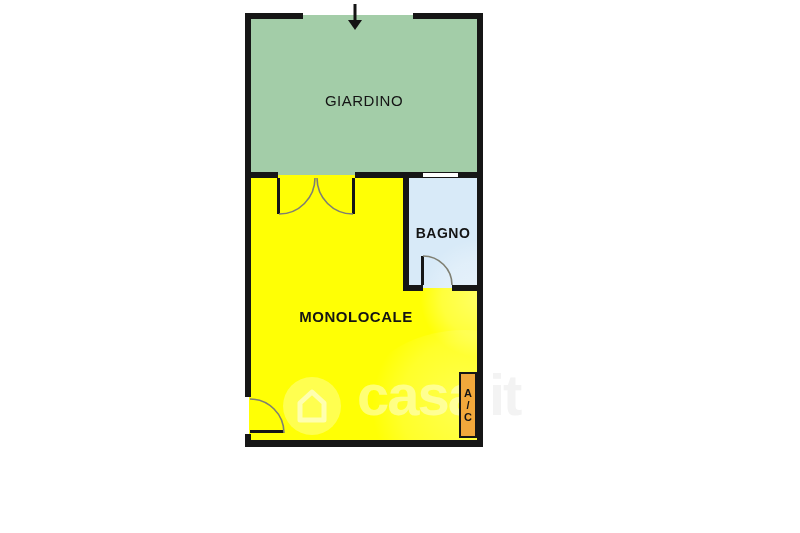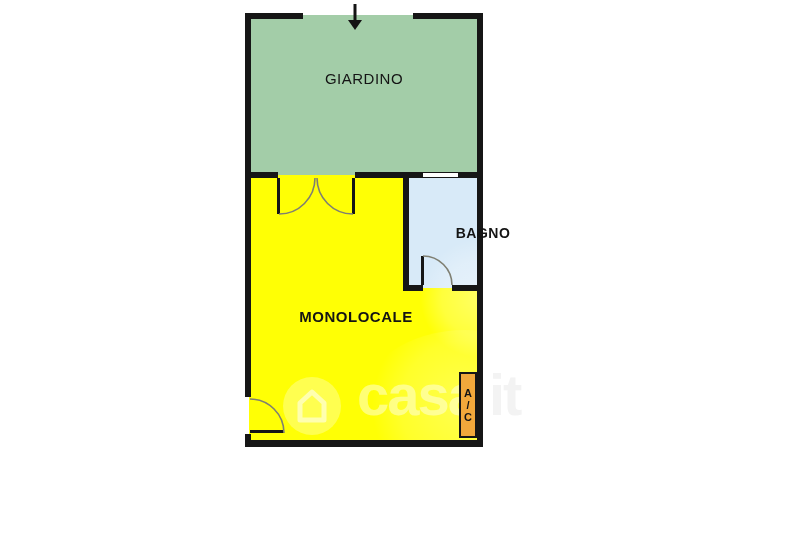--- a/index.html
+++ b/index.html
@@ -45,23 +45,23 @@
   
   .panel{background:#161616;}
   .p-french-l{left:277px;top:178px;width:3px;height:36px;}
   .p-french-r{left:352px;top:178px;width:3px;height:36px;}
   .p-bath{left:421px;top:256px;width:3px;height:29px;}
   .p-entry{left:250px;top:430px;width:34px;height:3px;}
   
   .overlay{left:0;top:0;width:800px;height:533px;pointer-events:none;}
   
   .room-label{color:#141414;white-space:nowrap;transform:translateX(-50%);}
-  .garden-label{left:364px;top:70px;font-size:15px;letter-spacing:0.5px;}
+  .garden-label{left:364px;top:92px;font-size:15px;letter-spacing:0.5px;}
   .studio-label{left:356px;top:308px;font-size:15px;font-weight:bold;letter-spacing:0.5px;}
-  .bath-label{left:443px;top:225px;font-size:14px;font-weight:bold;letter-spacing:0.5px;margin-left:40px;}
+  .bath-label{left:443px;top:225px;font-size:14px;font-weight:bold;letter-spacing:0.5px;}
   
   .ac-unit{left:459px;top:372px;width:18px;height:66px;background:#f2a83b;
     border:2px solid #161616;box-sizing:border-box;display:flex;flex-direction:column;
     align-items:center;justify-content:center;}
   .ac-unit span{font-size:11px;line-height:12px;font-weight:bold;color:#141414;}
 </style>
 </head>
 <body>
 
 <div id="canvas">

